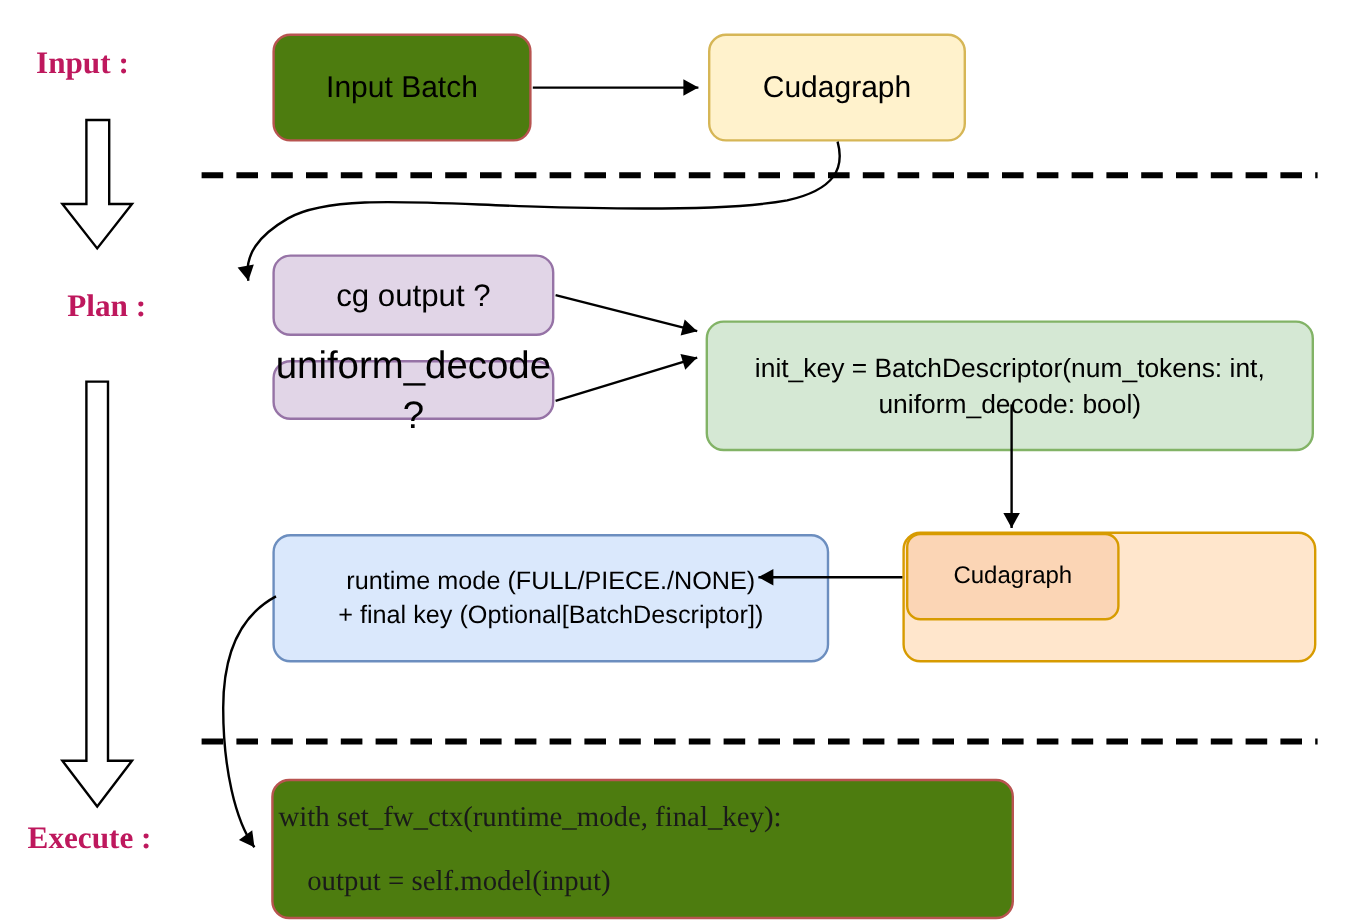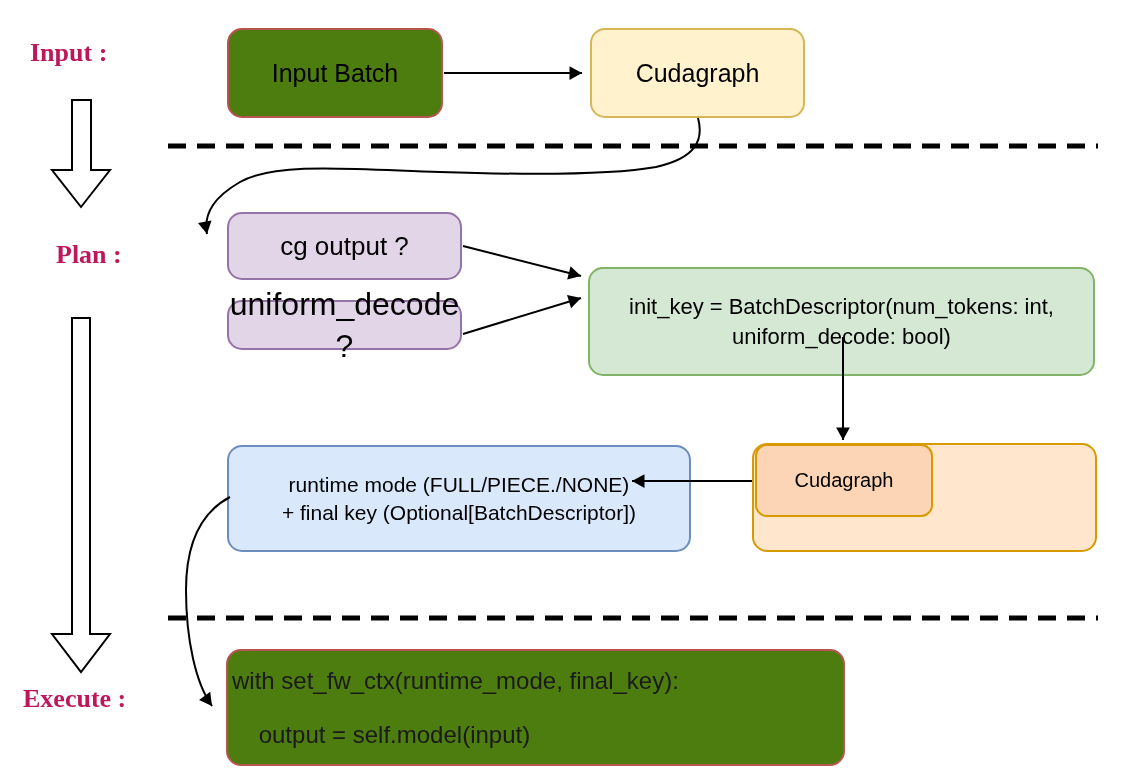--- a/index.html
+++ b/index.html
@@ -51,21 +51,21 @@
   #node-uniform-decode{ left: 227px; top: 300px; width: 235px; height: 50px;  font-size: 32px; }
   #node-init-key      { left: 588px; top: 227px; width: 507px; height: 109px; font-size: 22px; margin-top: 40px; }
   #node-cudagraph     { left: 752px; top: 443px; width: 345px; height: 109px; }
   #node-dispatch      { left: 755px; top: 444px; width: 178px; height: 73px;  font-size: 20px; }
   #cudagraph-label    { left: 933px; top: 443px; width: 164px; height: 109px;
                         position: absolute; display: flex; flex-direction: column;
                         align-items: center; justify-content: center;
                         font-size: 25px; line-height: 1.18; color: #000; text-align: center; }
   #node-runtime-mode  { left: 227px; top: 445px; width: 464px; height: 107px; font-size: 21px; }
   #node-execute-code  { left: 226px; top: 649px; width: 619px; height: 117px;
-                        font-family: Liberation Sans, sans-serif;
+                        font-family: Liberation Serif, serif;
                         font-size: 24px; line-height: 30px;
                         align-items: flex-start; text-align: left;
                         padding-left: 4px; color: #1a1a1a; gap: 24px; }
   #node-execute-code .code-line { white-space: pre; }
 
   #stage-input   { left: 30px; top: 38px;  }
   #stage-plan    { left: 36px; top: 240px; margin-left: 20px; }
   #stage-execute { left: 23px; top: 684px; }
 
   #arrow-layer {

